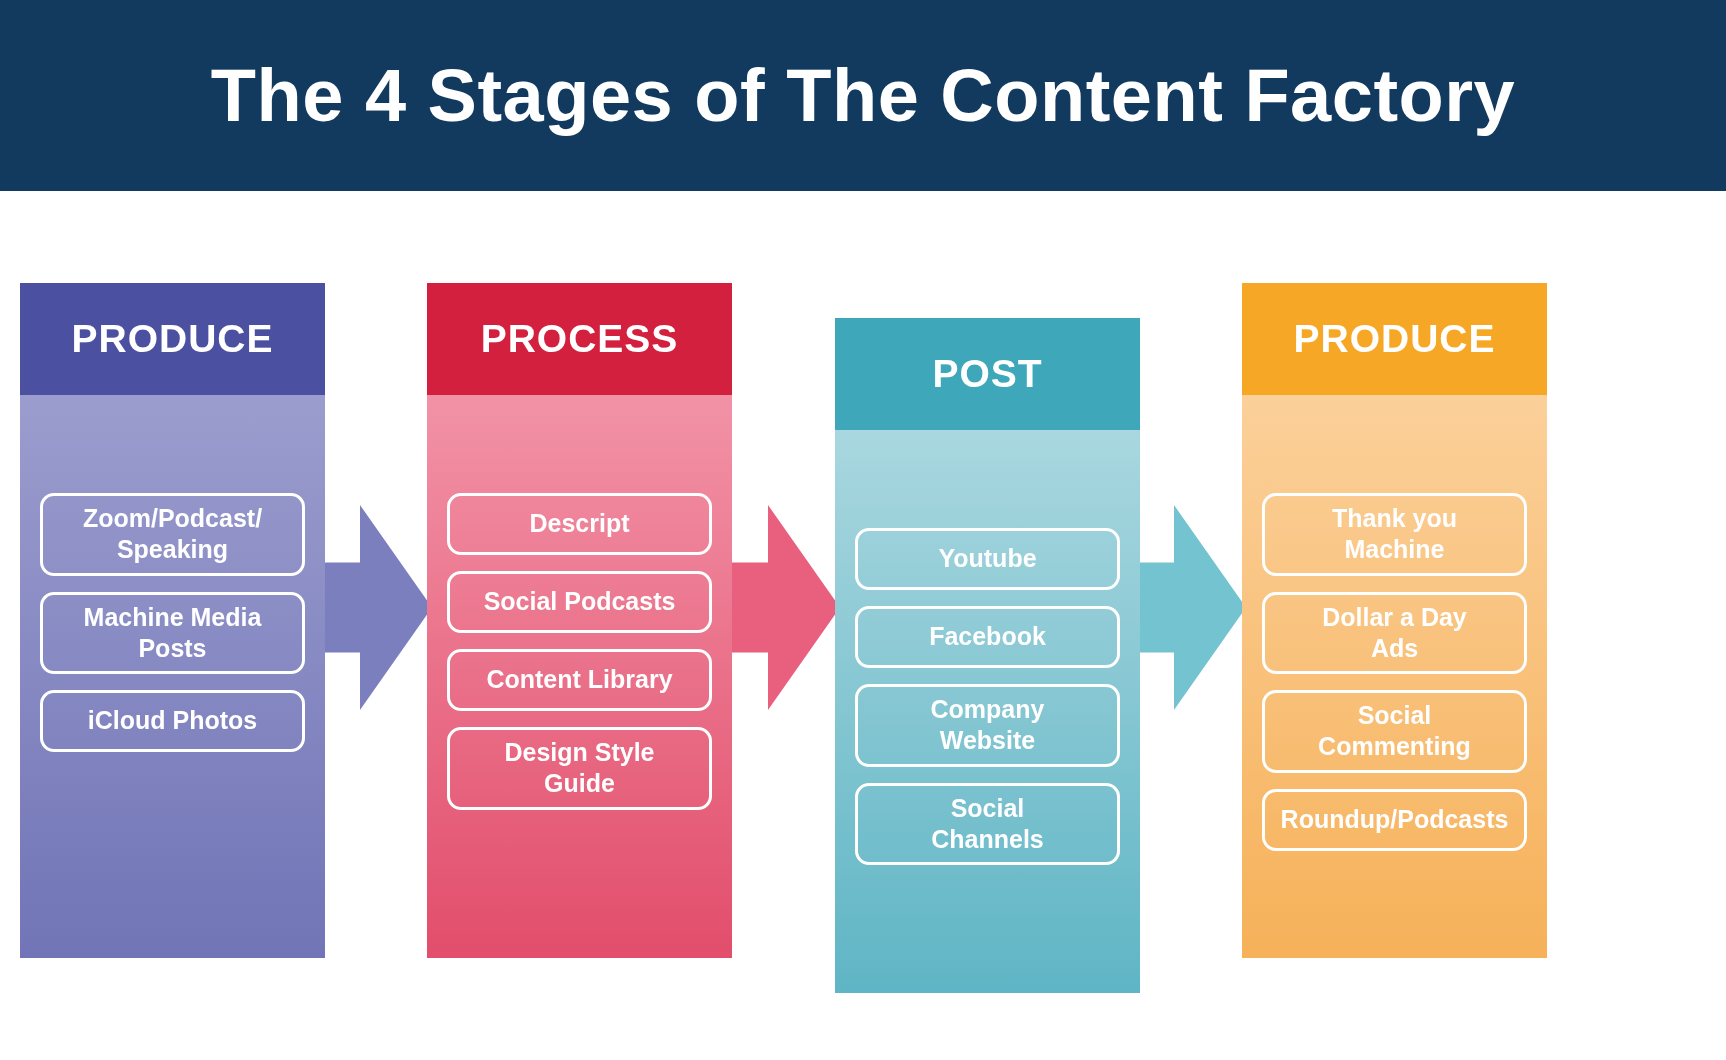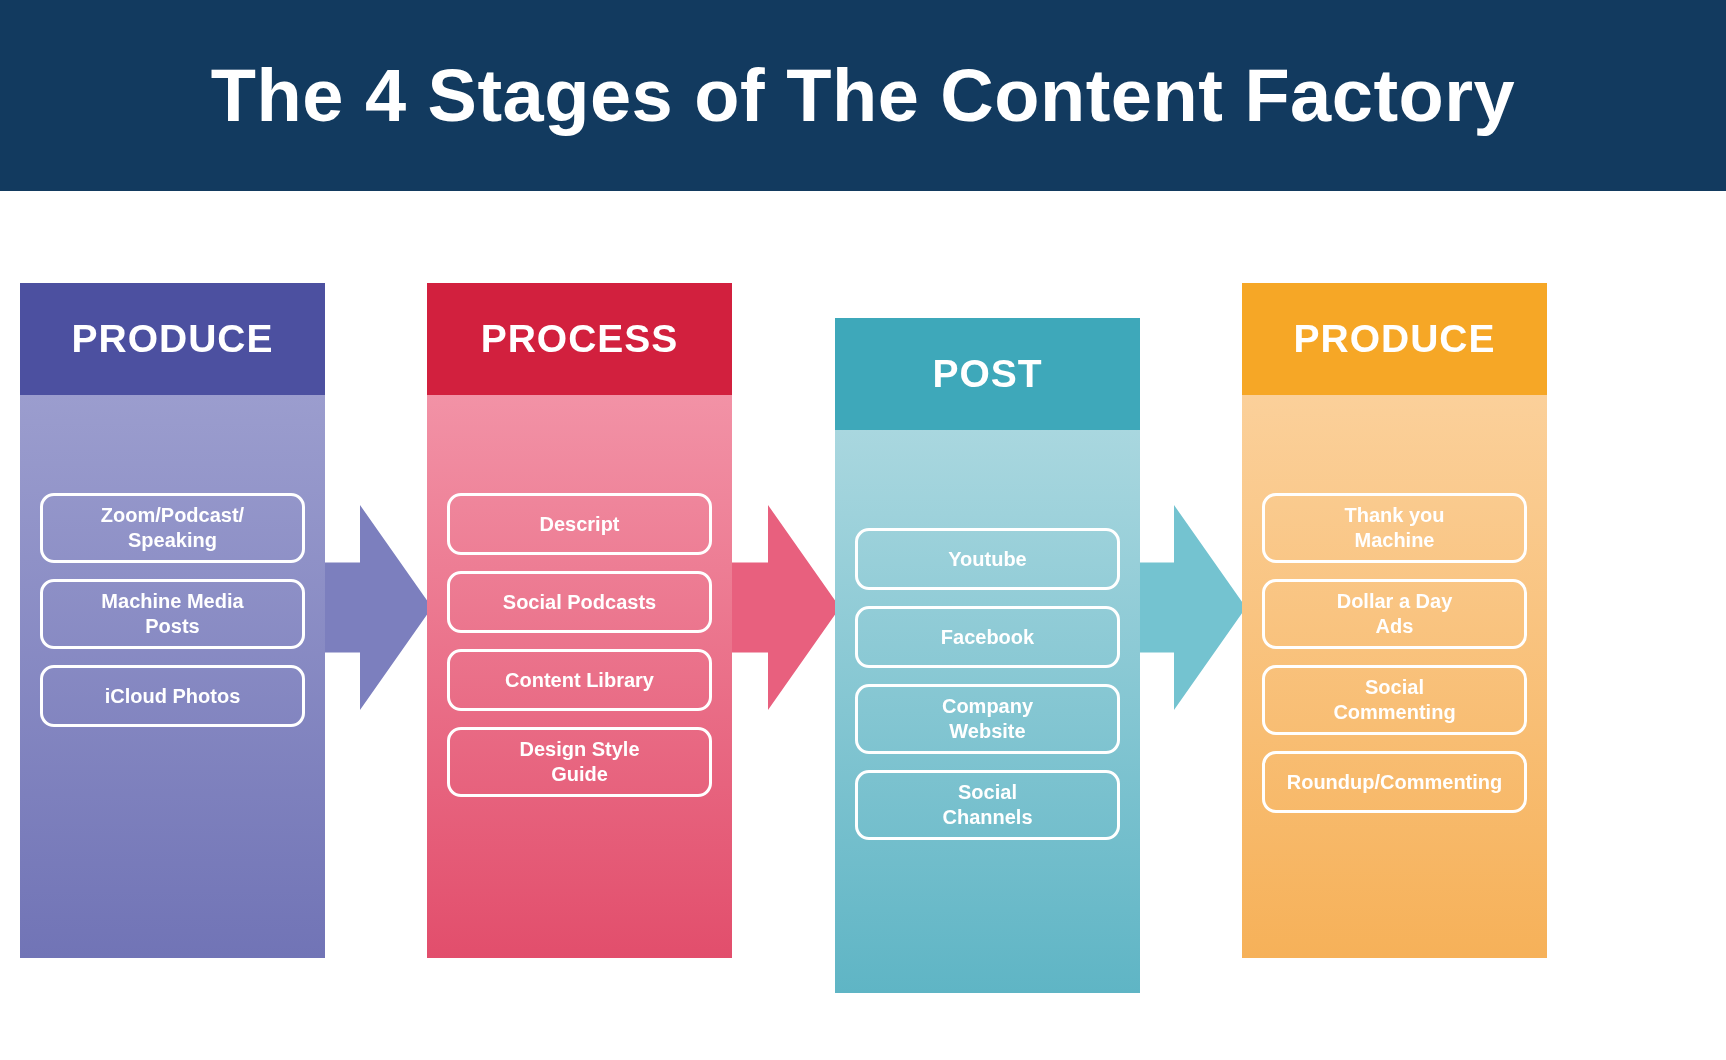--- a/index.html
+++ b/index.html
@@ -72,21 +72,21 @@
     border-radius: 14px;
     min-height: 62px;
     box-sizing: border-box;
     display: flex;
     align-items: center;
     justify-content: center;
     padding: 7px 8px;
   }
   .item span {
     color: #ffffff;
-    font-size: 20px;
+    font-size: 25px;
     font-weight: bold;
     text-align: center;
     white-space: pre-line;
     line-height: 1.25;
   }
   .arrow {
     position: absolute;
     top: 222px;
     width: 150px;
     height: 205px;
@@ -186,19 +186,19 @@
           </div>
         <div class="item">
             <span>Dollar a Day
 Ads</span>
           </div>
         <div class="item">
             <span>Social
 Commenting</span>
           </div>
         <div class="item">
-            <span>Roundup/Commenting</span>
+            <span>Roundup/Podcasts</span>
           </div>
       </div>
     </section>
 
   </div>
 </div>
 
 </body></html>

